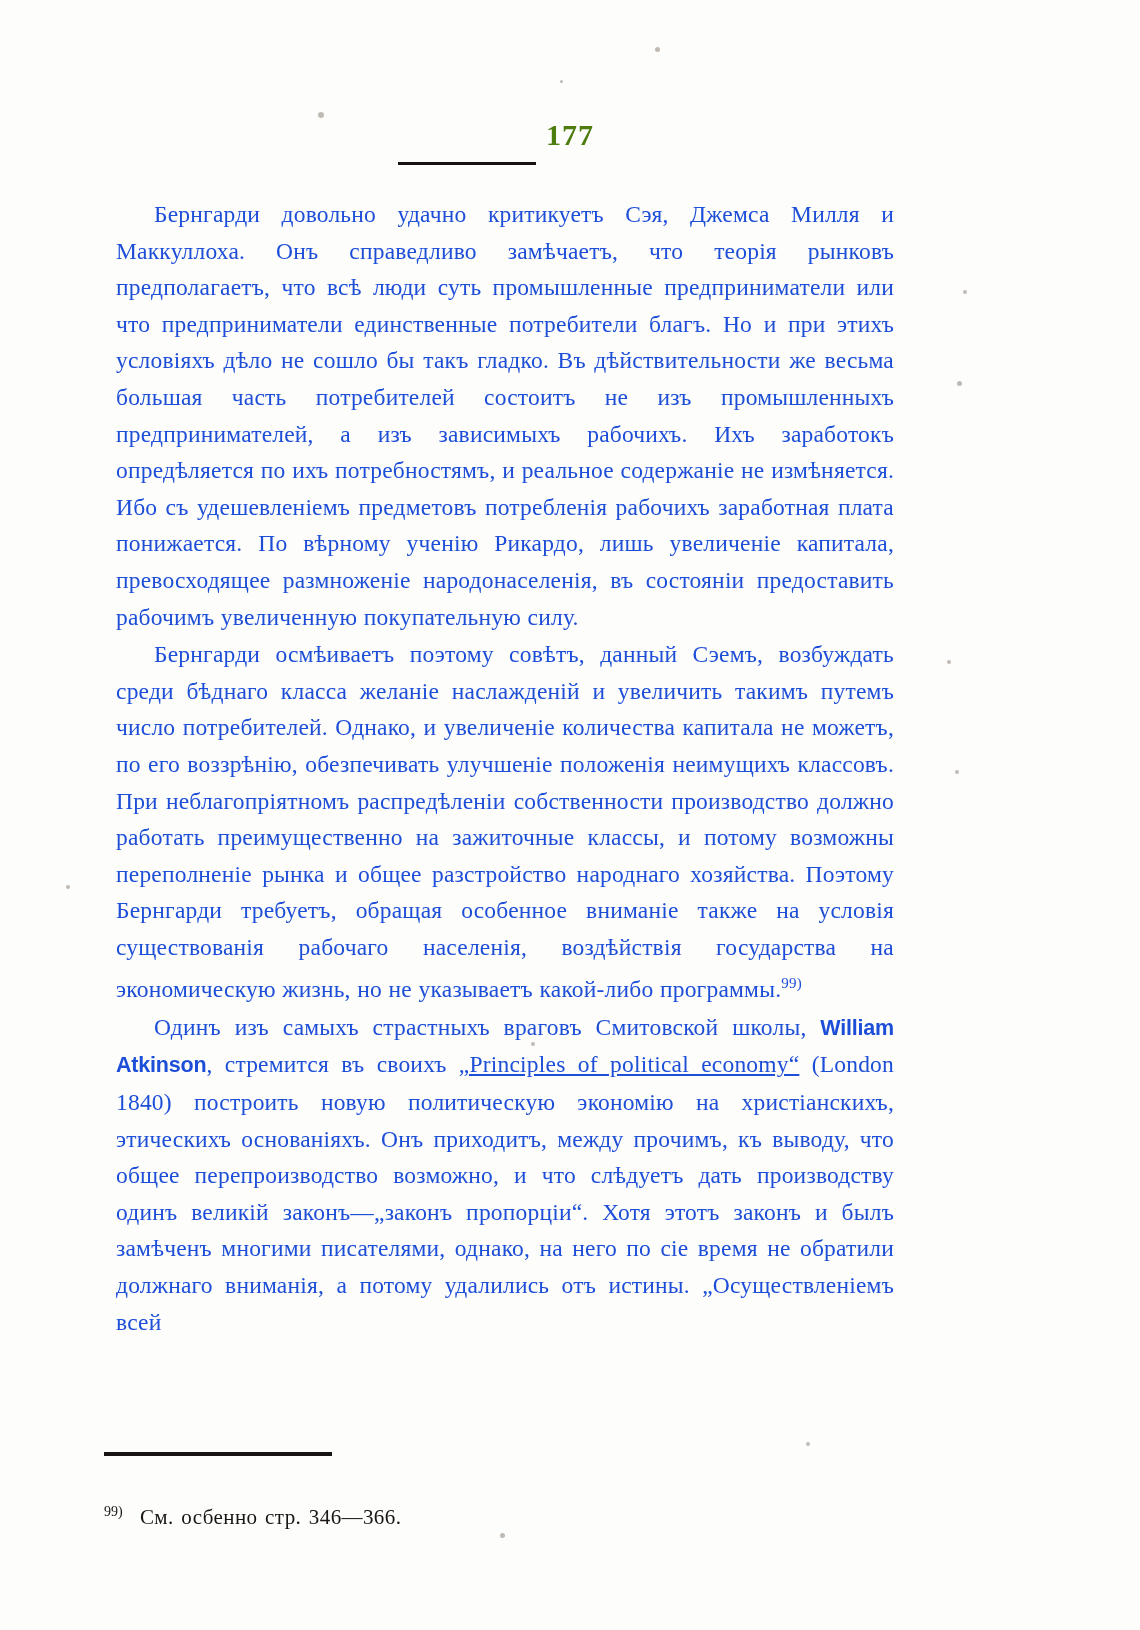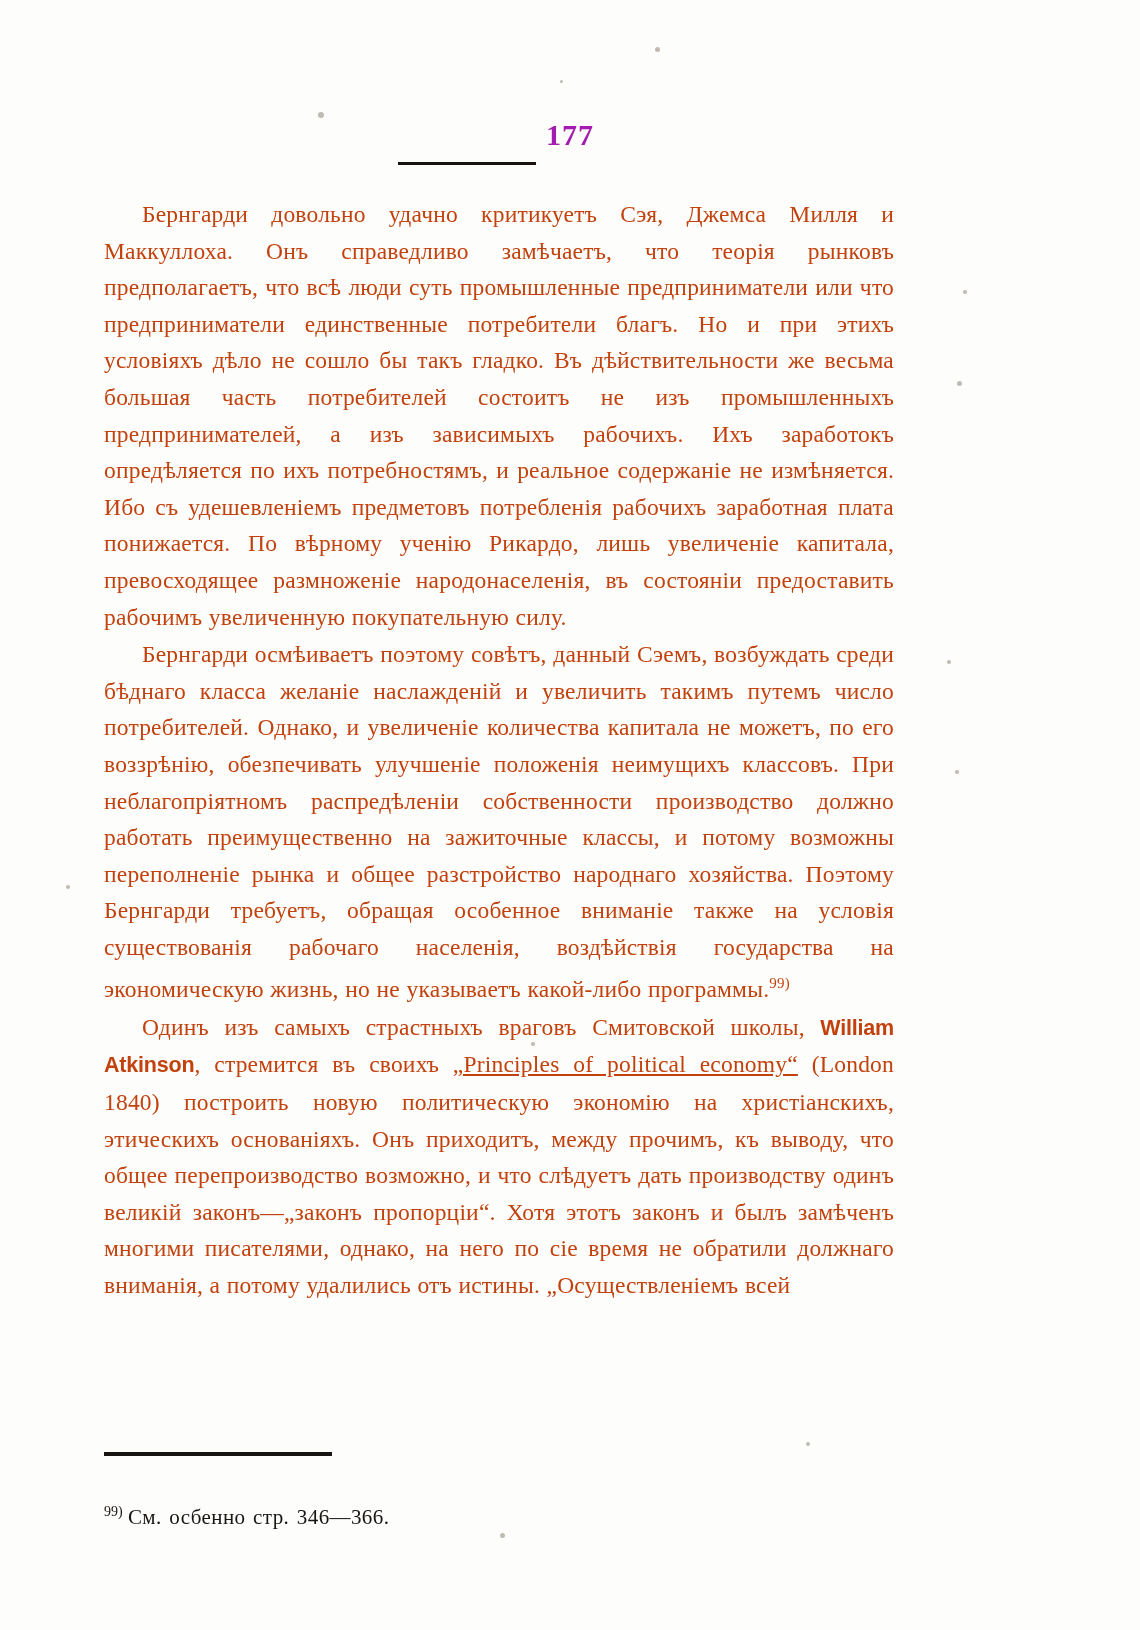--- a/index.html
+++ b/index.html
@@ -31,46 +31,46 @@
     width: 1140px;
     text-align: center;
   }
   .page-number {
     display: inline-block;
     font-size: 30px;
     font-weight: bold;
     letter-spacing: 1px;
     font-family: "Liberation Serif", serif;
     padding-bottom: 4px;
-    color: #a21caf;
+    color: #4d7c0f;
   }
   .page-number-rule {
     position: absolute;
     top: 162px;
     left: 398px;
     width: 138px;
     height: 3px;
     background: #151210;
   }
 
   .body-text {
     position: absolute;
     top: 196px;
     left: 104px;
     width: 790px;
   }
   .para {
-    margin: 0 0 1px 0;
+    margin: 0 0 1px 12px;
     font-size: 23.5px;
     line-height: 36.6px;
     text-align: justify;
     text-justify: inter-word;
     letter-spacing: .2px;
     word-spacing: .5px;
-    color: #c2410c;
+    color: #1d4ed8;
   }
   .para.indent {
     text-indent: 38px;
   }
   .smallcaps-name {
     font-family: "Liberation Sans", sans-serif;
     font-weight: bold;
     font-size: 21.5px;
     letter-spacing: -.2px;
   }
@@ -100,20 +100,21 @@
     line-height: 28px;
     color: #181512;
   }
   .footnote .fn-num {
     font-size: 14px;
     vertical-align: super;
   }
   .footnote .fn-text {
     letter-spacing: .4px;
     word-spacing: 2px;
+    margin-left: 12px;
   }
 </style>
 </head>
 <body>
 
 <div class="page">
 
   <div class="speck" style="left:655px;top:47px;width:5px;height:5px;"></div>
   <div class="speck" style="left:560px;top:80px;width:3px;height:3px;"></div>
   <div class="speck" style="left:318px;top:112px;width:6px;height:6px;"></div>

